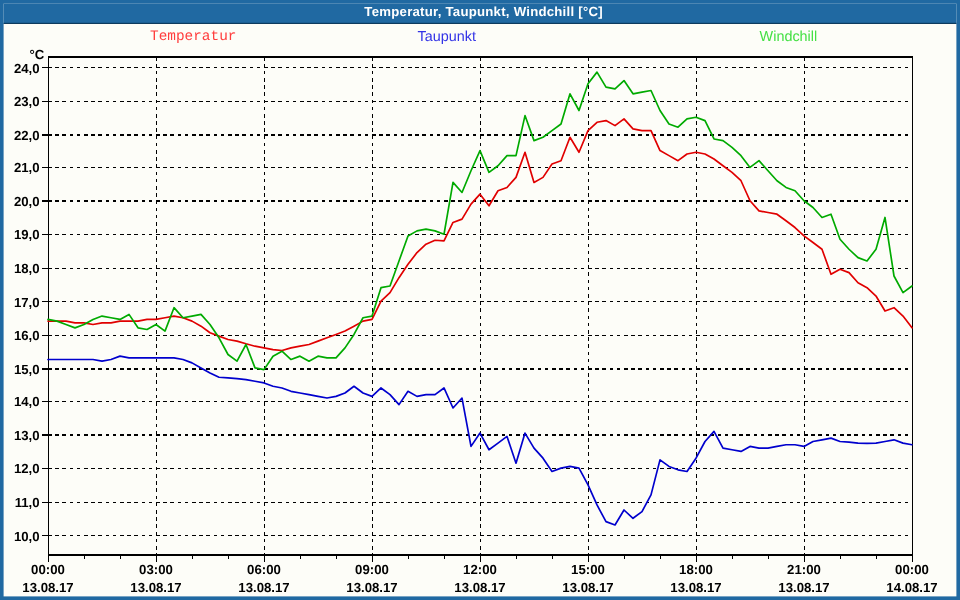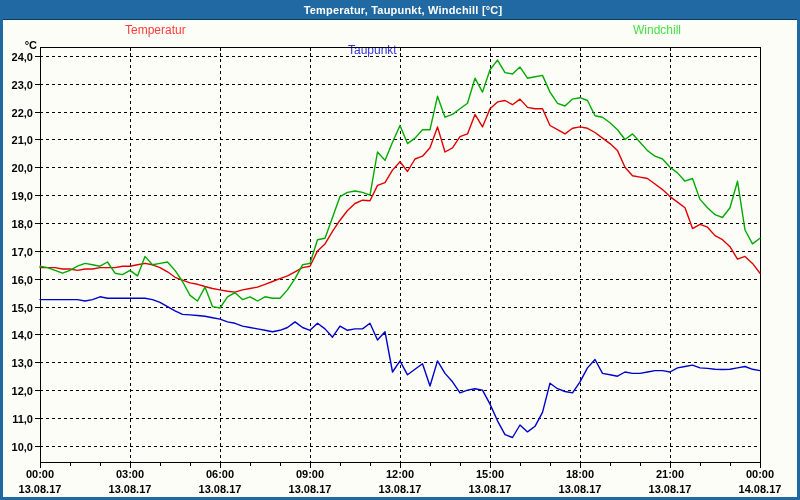--- a/index.html
+++ b/index.html
@@ -20,22 +20,22 @@
   text.unit{font-family:"Liberation Sans",sans-serif;font-size:11px;font-weight:bold;fill:#000000;}
 </style>
 </head>
 <body>
 
 <div id="app">
   <div id="titlebar">
     <span class="title">Temperatur, Taupunkt, Windchill [°C]</span>
   </div>
 
-  <span class="legend-label" style="color: rgb(255, 60, 60); left: 122px;">Temperatur</span>
-  <span class="legend-label" style="color: rgb(51, 51, 230); left: 345px; margin-top: 20px;">Taupunkt</span>
+  <span class="legend-label" style="color: rgb(255, 60, 60); left: 122px; font-family: Liberation Mono, monospace;">Temperatur</span>
+  <span class="legend-label" style="color: rgb(51, 51, 230); left: 345px;">Taupunkt</span>
   <span class="legend-label" style="color: rgb(68, 224, 68); left: 630px; text-align: right;">Windchill</span>
 
   <svg id="chart-svg" width="800" height="500" viewBox="0 0 800 500" xmlns="http://www.w3.org/2000/svg">
     <g id="grid-layer">
         <line x1="40" y1="446.5" x2="760" y2="446.5" stroke="#000" stroke-width="1" stroke-dasharray="3 3" shape-rendering="crispEdges"></line>
         <line x1="40" y1="418.5" x2="760" y2="418.5" stroke="#000" stroke-width="1" stroke-dasharray="3 3" shape-rendering="crispEdges"></line>
         <line x1="40" y1="390.5" x2="760" y2="390.5" stroke="#000" stroke-width="1" stroke-dasharray="3 3" shape-rendering="crispEdges"></line>
         <line x1="40" y1="362.5" x2="760" y2="362.5" stroke="#000" stroke-width="1" stroke-dasharray="3 3" shape-rendering="crispEdges"></line>
         <line x1="40" y1="334.5" x2="760" y2="334.5" stroke="#000" stroke-width="1" stroke-dasharray="3 3" shape-rendering="crispEdges"></line>
         <line x1="40" y1="307.5" x2="760" y2="307.5" stroke="#000" stroke-width="1" stroke-dasharray="3 3" shape-rendering="crispEdges"></line>

